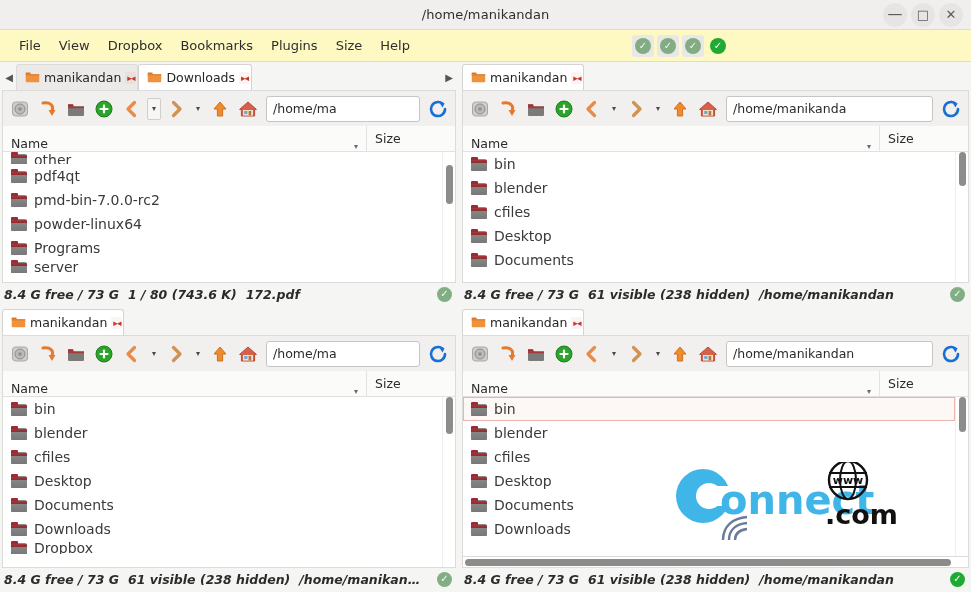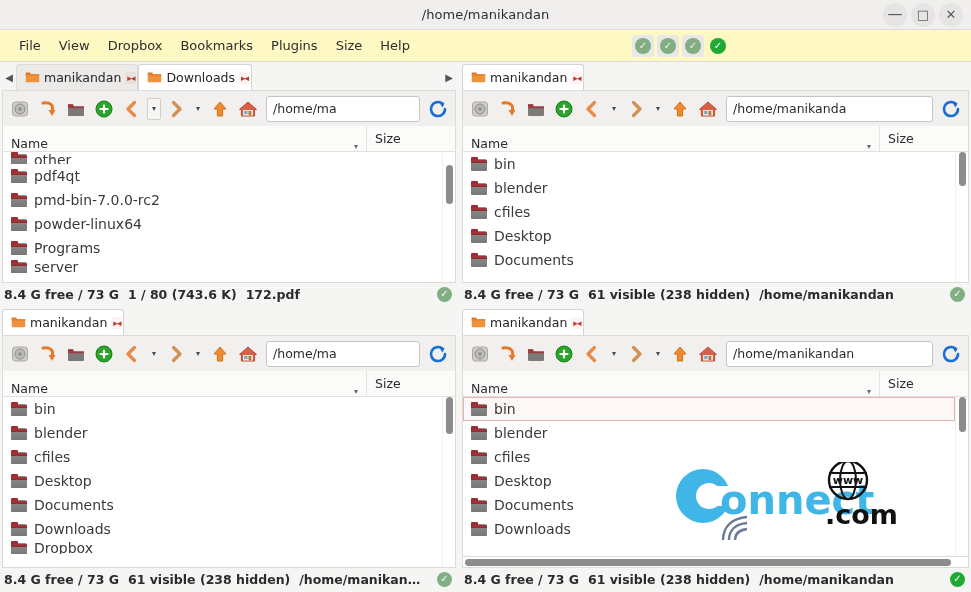--- a/index.html
+++ b/index.html
@@ -154,21 +154,21 @@
   .hscroll { height: 11px; background: #fff; border: 1px solid #dcdbd9; border-top: none;
              display: flex; align-items: center; padding: 0 2px; }
   .hthumb { height: 7px; background: #8c8c8c; border-radius: 4px; }
 
   
   .statusbar {
     height: 22px; display: flex; align-items: center;
     font-size: 12.5px; color: #2b2b2b; font-weight: bold;
     padding: 0 4px 0 2px; gap: 9px; white-space: nowrap; overflow: hidden;
   }
-  .statusbar .sb-seg { flex: 0 0 auto; }
+  .statusbar .sb-seg { flex: 0 0 auto; font-style: italic; }
   .statusbar .sb-ok { margin-left: auto; flex: 0 0 auto; }
   .sdot {
     width: 15px; height: 15px; border-radius: 50%;
     background: #2f7d32; opacity: .58;
     display: flex; align-items: center; justify-content: center;
     color: #fff; font-size: 10px; line-height: 1;
   }
   .sdot.bright { opacity: 1; background: #1faa34; }
 
   

